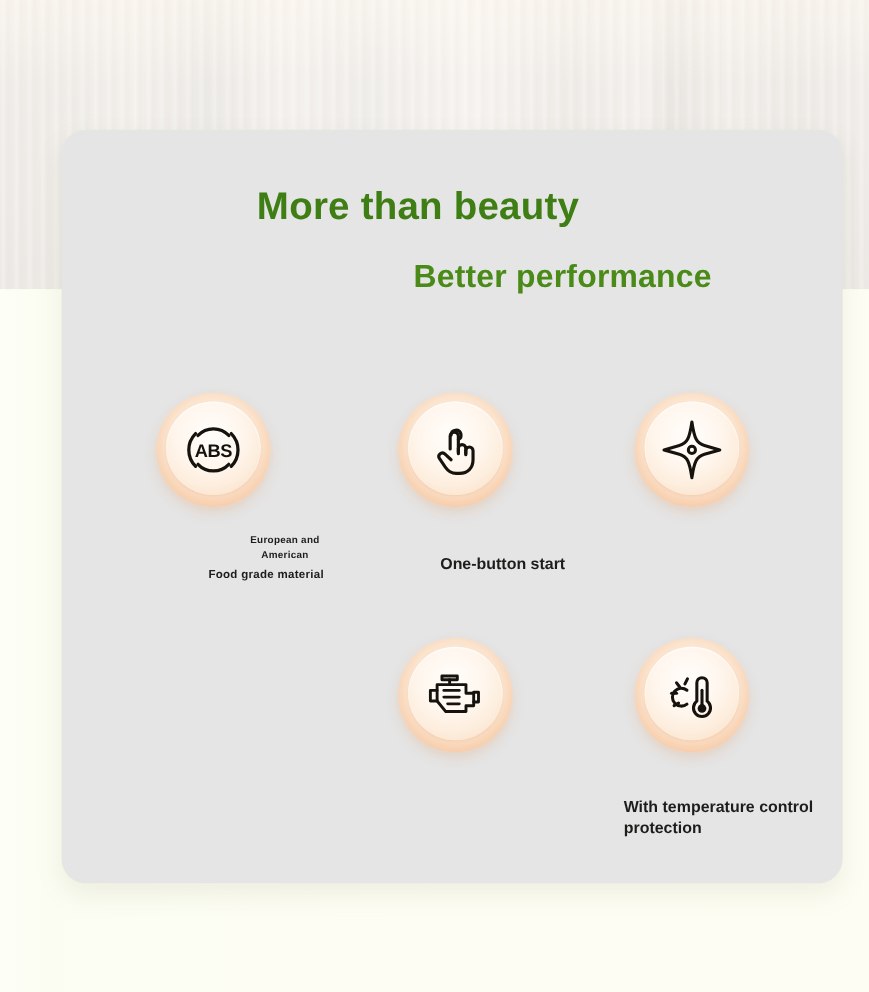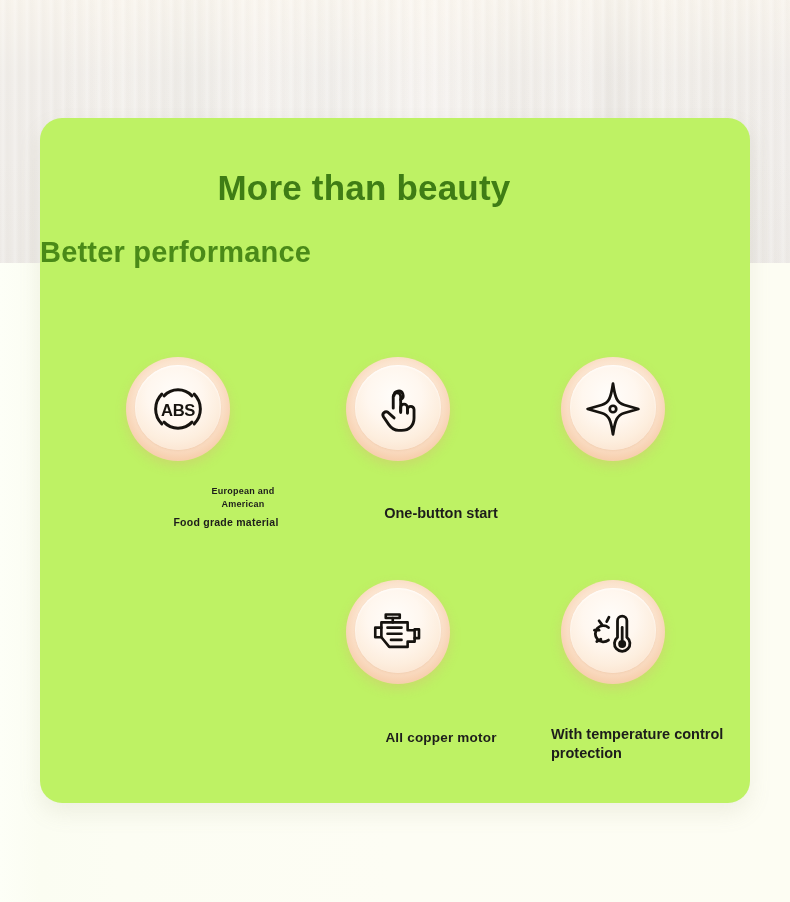--- a/index.html
+++ b/index.html
@@ -41,37 +41,37 @@
     opacity:.75;
   }
   .bg-bottom{
     position:absolute;left:0;top:263px;width:790px;height:639px;
     background:linear-gradient(90deg,
       #fdfff7 0px,#fbfdf2 40px,#fcfdf3 120px,#fdfdf4 400px,#fdfdf3 790px);
   }
 
   
   #card{
-    position:absolute;left:40px;top:118px;width:710px;height:685px;
-    background:#bef264;
+    position:absolute;left:56px;top:118px;width:710px;height:685px;
+    background:#e5e5e5;
     border-radius:22px;
     box-shadow:0 10px 22px rgba(150,150,110,.13);
     z-index:2;
   }
 
   
   .heading-wrap{position:absolute;left:0;top:0;width:710px;}
   .h-main{
     position:absolute;left:0;top:52px;width:710px;text-align:center;
     font-size:35px;font-weight:bold;color:#3f7d15;
     letter-spacing:.2px;line-height:1;
     padding-right:62px;box-sizing:border-box;
   }
   .h-sub{
-    position:absolute;left:0;top:120px;width:637px;text-align:left;
+    position:absolute;left:0;top:120px;width:637px;text-align:right;
     font-size:29px;font-weight:bold;color:#4a8a18;
     letter-spacing:.2px;line-height:1;
     padding-right:46px;box-sizing:border-box;
   }
 
   
   .feature{position:absolute;}
   .circle{
     position:absolute;left:0;top:0;width:104px;height:104px;border-radius:50%;
     background:
@@ -178,21 +178,20 @@
           <path d="M26 11 v5"></path>
           <path d="M13 16 h30 v9 h8 v13 h-8 v6 H22 L13 33 Z"></path>
           <path d="M13 22 H6 v11 h7"></path>
           <path d="M51 24 h5 v10 h-5"></path>
           <path d="M20 22 H36"></path>
           <path d="M20 29 H36"></path>
           <path d="M24 36 H36"></path>
         </g>
       </svg>
     </div>
-    <div class="caption cap-lg2" style="left:0px;top:148px;width:190px;text-align:center;">All copper motor</div>
   </div>
 
   <div class="feature" style="left:521px;top:462px;width:215px;height:200px;">
     <div class="circle"></div>
     <div class="icon">
       <svg width="54" height="54" viewBox="0 0 60 60">
         <g fill="none" stroke="#16130f" stroke-width="3.1" stroke-linecap="round" stroke-linejoin="round">
           <path d="M25 25 a9 9 0 1 0 0 14"></path>
           <path d="M25.5 13.5 L23 18.5"></path>
           <path d="M14.5 17.5 L17.5 21.5"></path>

